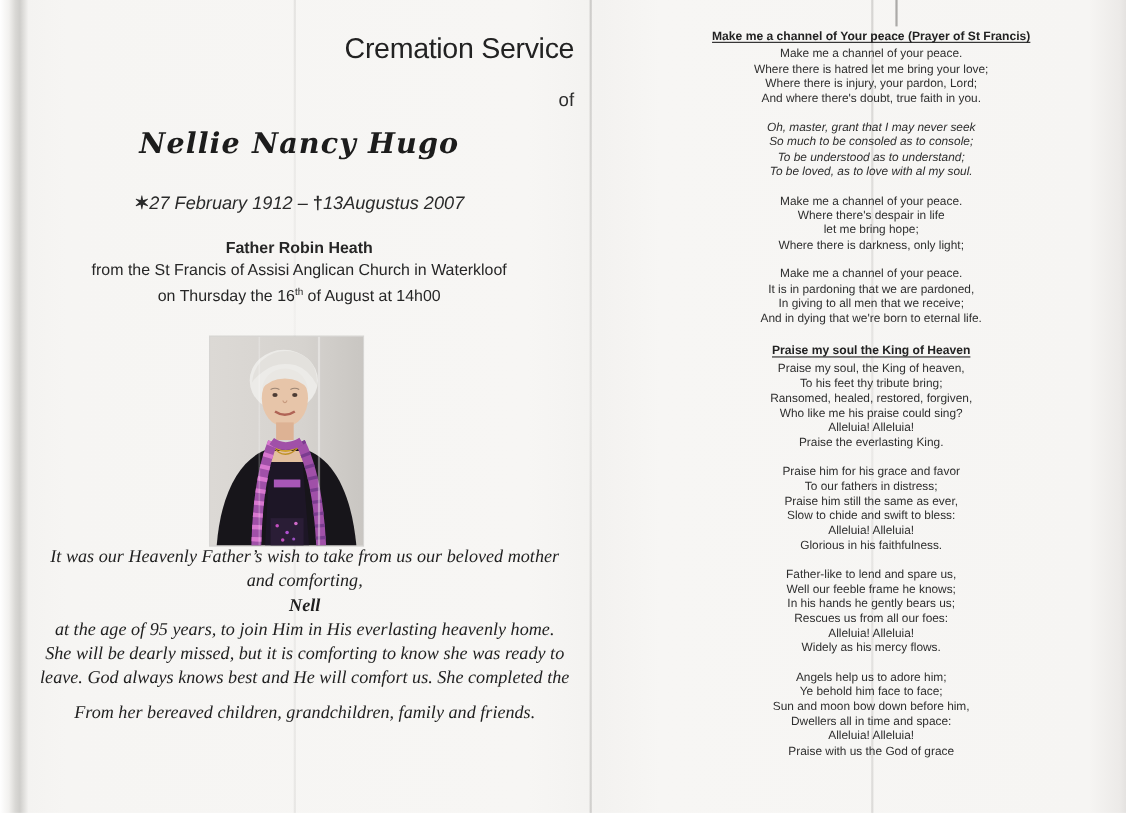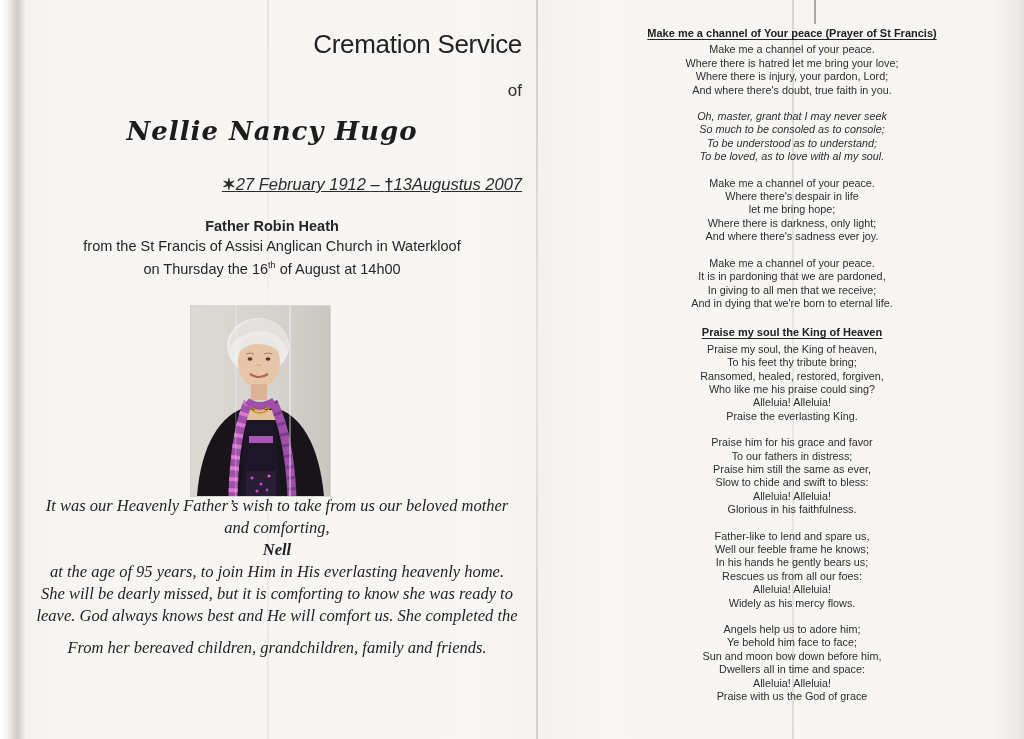--- a/index.html
+++ b/index.html
@@ -35,21 +35,21 @@
     text-align:right; font-size:17px; color:#2d2d2d;
   }
   .lp-name {
     position:absolute; left:0; width:500px; top:116px;
     text-align:center;
     font-family:"DejaVu Serif", serif; font-style:italic; font-weight:bold;
     font-size:26px; letter-spacing:1px; color:#1c1c1c;
   }
   .lp-dates {
     position:absolute; left:0; width:500px; top:175px;
-    text-align:right; font-style:italic; font-size:16.5px; color:#2a2a2a;text-decoration:underline;
+    text-align:center; font-style:italic; font-size:16.5px; color:#2a2a2a;
   }
   .lp-dates .sym { font-style:normal; font-weight:bold; }
   .lp-service {
     position:absolute; left:0; width:500px; top:217px;
     text-align:center; font-size:14.5px; line-height:19.7px; color:#262626;
   }
   .lp-service .officiant { font-weight:bold; }
   .lp-service sup { font-size:9px; vertical-align:super; }
 
   .photo {
@@ -193,21 +193,20 @@
             <div>Oh, master, grant that I may never seek</div>
             <div>So much to be consoled as to console;</div>
             <div>To be understood as to understand;</div>
             <div>To be loved, as to love with al my soul.</div>
           </div>
           <div class="stanza">
             <div>Make me a channel of your peace.</div>
             <div>Where there's despair in life</div>
             <div>let me bring hope;</div>
             <div>Where there is darkness, only light;</div>
-            <div>And where there's sadness ever joy.</div>
           </div>
           <div class="stanza">
             <div>Make me a channel of your peace.</div>
             <div>It is in pardoning that we are pardoned,</div>
             <div>In giving to all men that we receive;</div>
             <div>And in dying that we're born to eternal life.</div>
           </div>
         </div>
       <div class="hymn-title second">Praise my soul the King of Heaven</div>
       <div>

